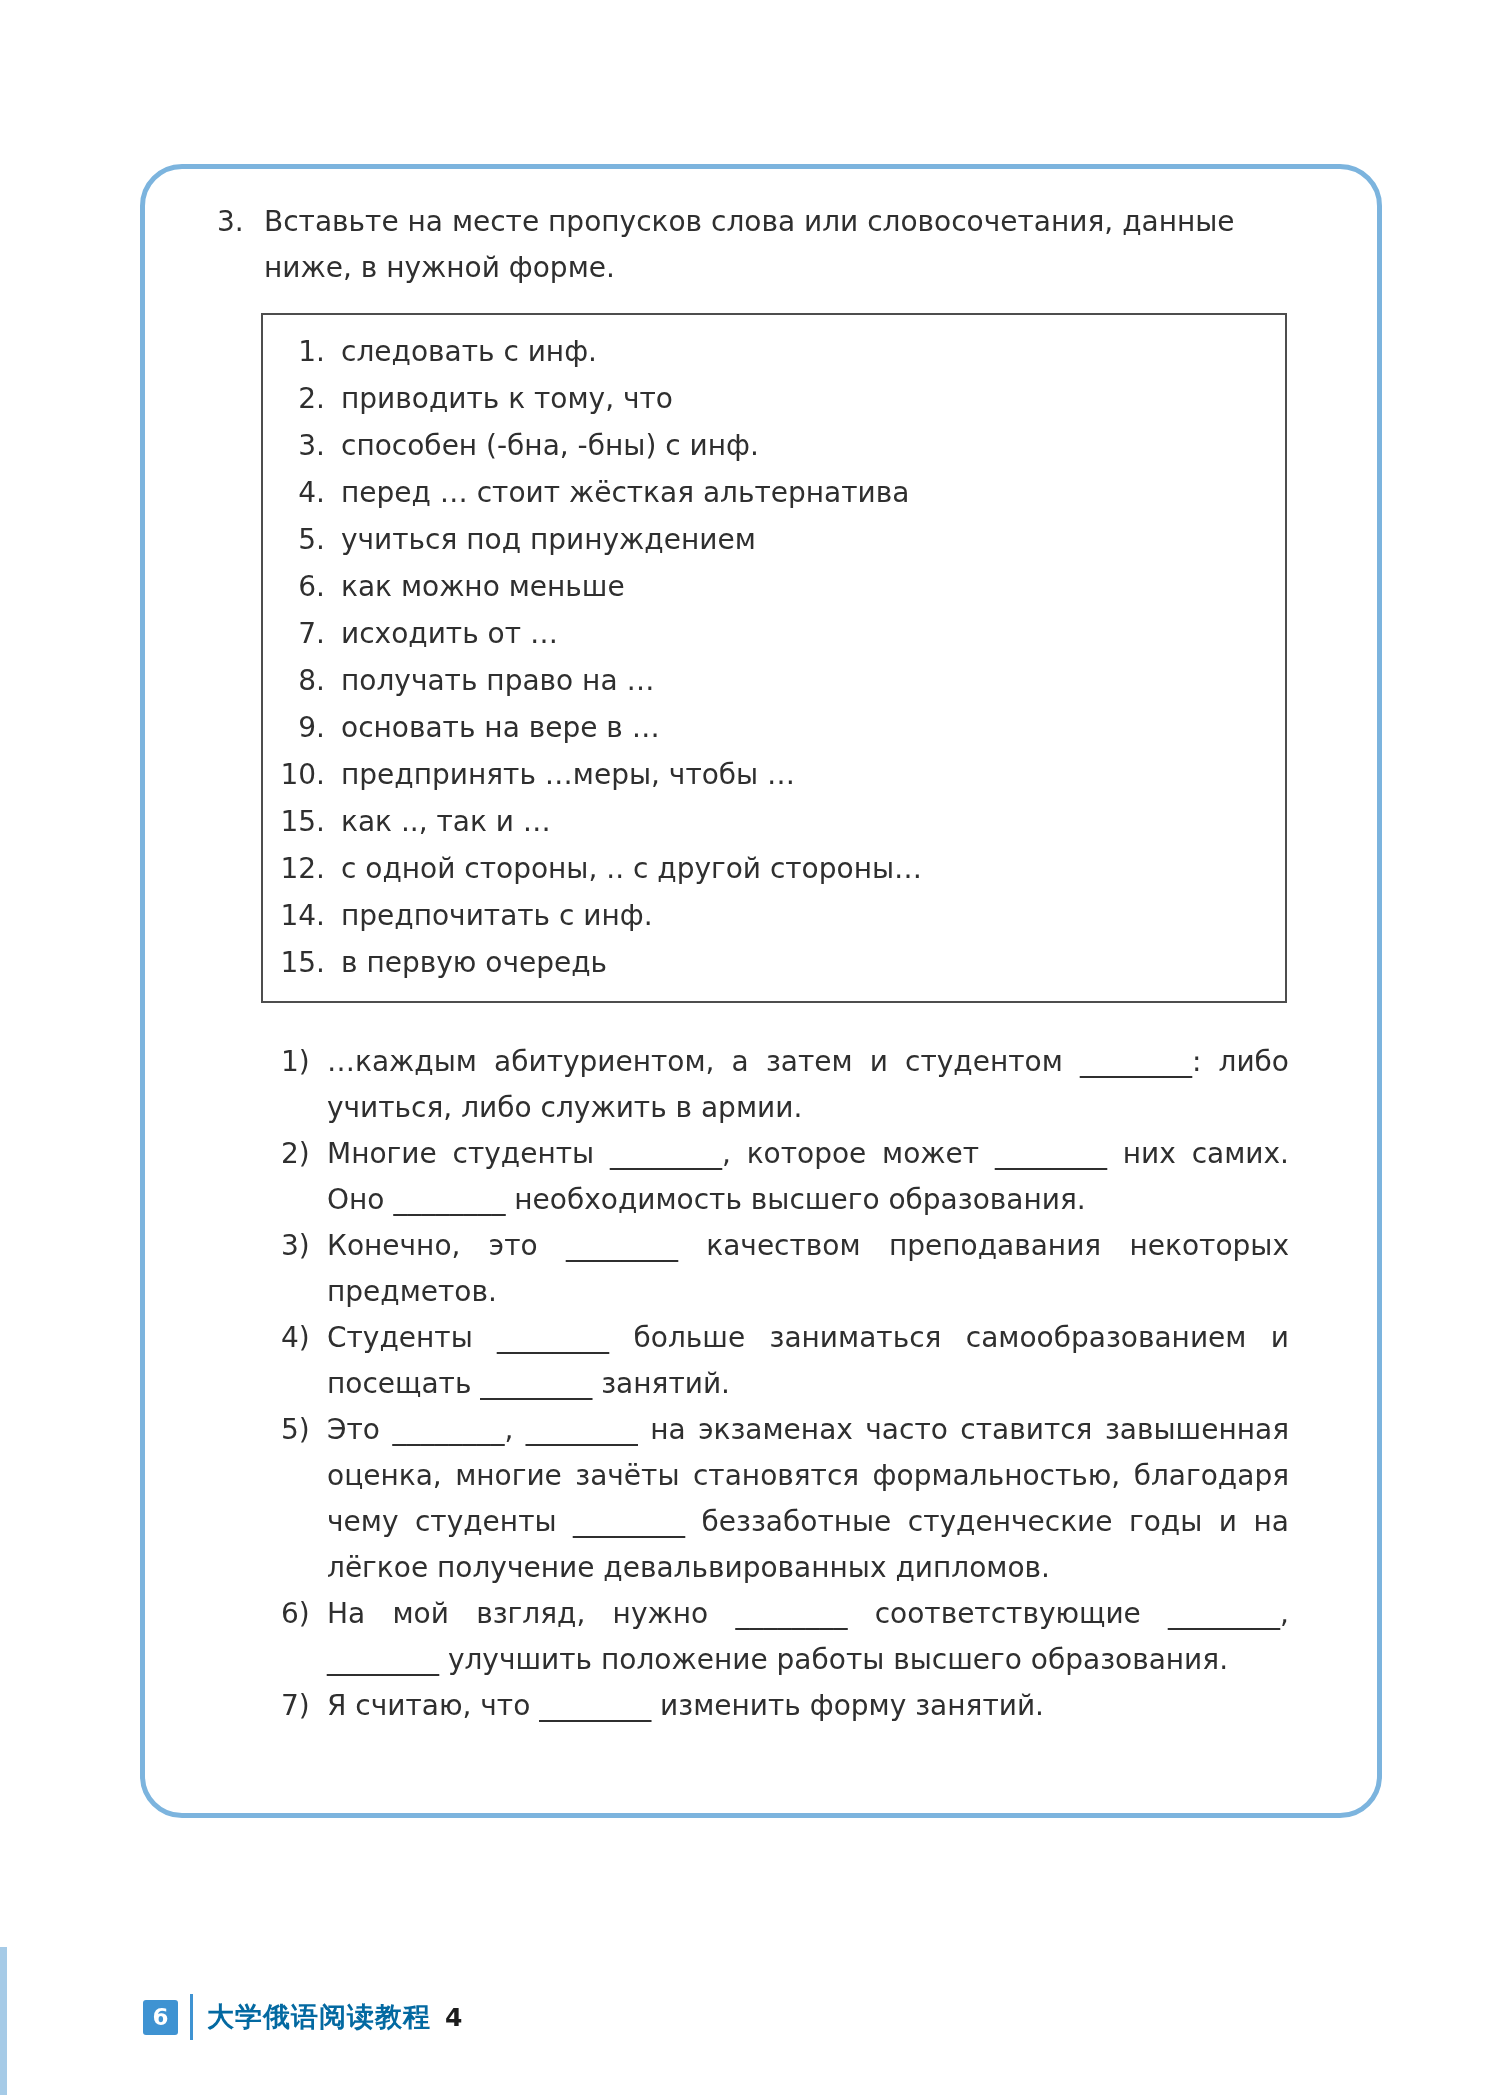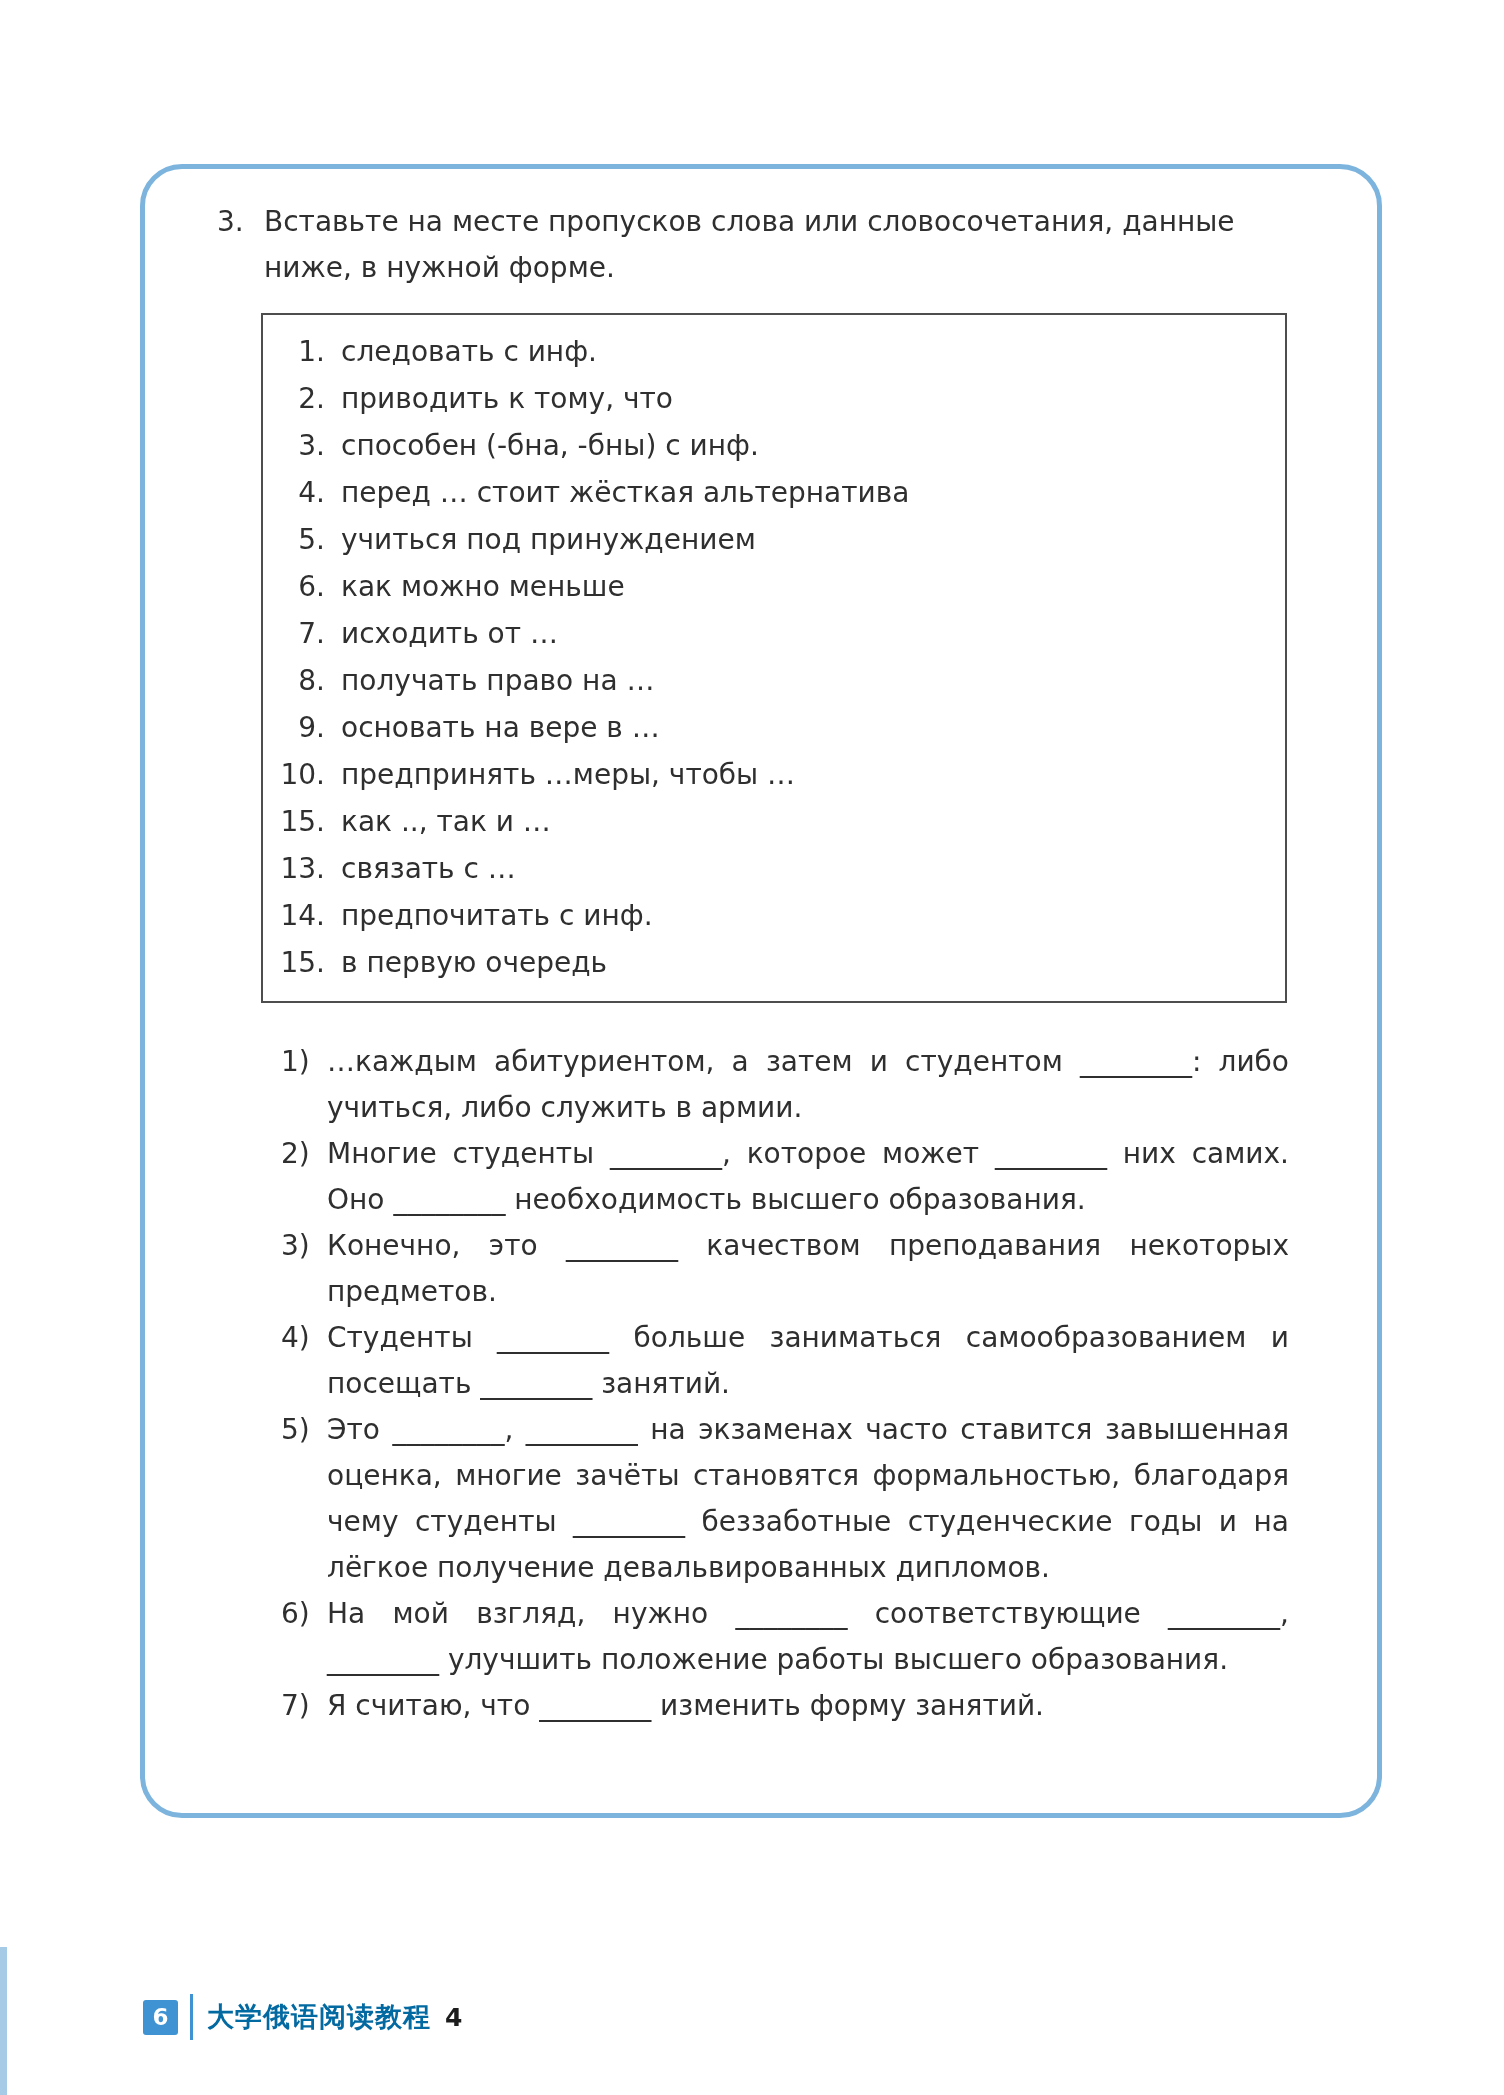--- a/index.html
+++ b/index.html
@@ -166,22 +166,22 @@
       </div>
       <div class="word-item">
         <span class="w-num">10.</span>
           <span class="w-text">предпринять …меры, чтобы …</span>
       </div>
       <div class="word-item">
         <span class="w-num">15.</span>
           <span class="w-text">как .., так и …</span>
       </div>
       <div class="word-item">
-        <span class="w-num">13.</span>
-          <span class="w-text">связать с …</span>
+        <span class="w-num">12.</span>
+          <span class="w-text">с одной стороны, .. с другой стороны…</span>
       </div>
       <div class="word-item">
         <span class="w-num">14.</span>
           <span class="w-text">предпочитать с инф.</span>
       </div>
       <div class="word-item">
         <span class="w-num">15.</span>
           <span class="w-text">в первую очередь</span>
       </div>
     </div>

